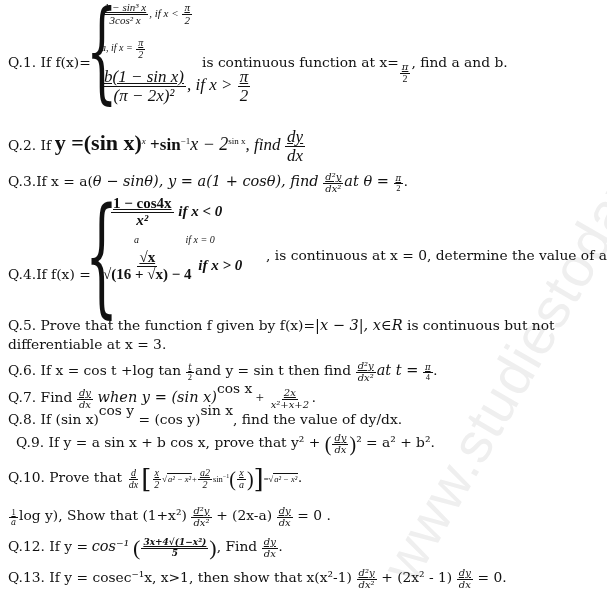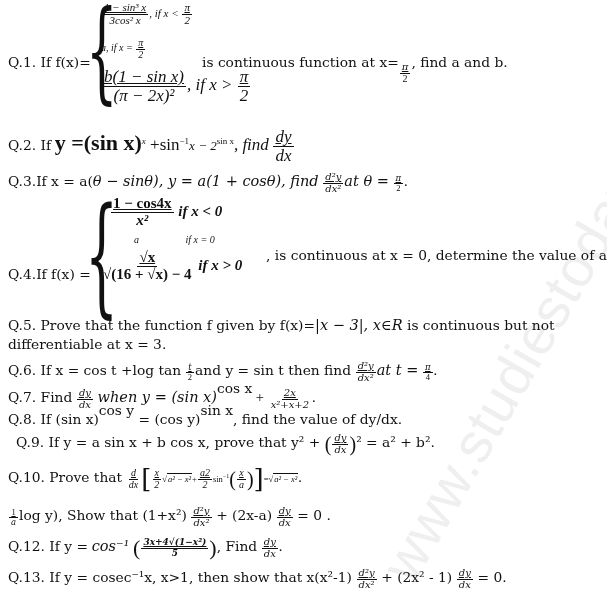--- a/index.html
+++ b/index.html
@@ -69,21 +69,21 @@
       <span class="q" style="left:202px; top:53px;">
         <span class="t">is continuous function at x=</span><span class="frac sm" style="vertical-align:-3px;">
             <span class="n cm">π</span>
             <span class="d">2</span>
           </span><span class="t">, find a and b.</span>
       </span>
     </div>
 
     <div class="q" style="top:128px;">
       <span class="lbl">Q.2. If</span>
-      <span class="mr" style="font-size:22px;font-weight:bold;">y =(sin x)</span><sup class="m">x</sup><span class="mr" style="font-size:17px;"> +sin</span><sup class="mr">−1</sup><span class="m" style="font-size:13px;font-style:italic;">x − 2</span><sup class="mr">sin x</sup><span class="m" style="font-size:17px;">, find</span>
+      <span class="mr" style="font-size:22px;font-weight:bold;">y =(sin x)</span><sup class="m">x</sup><span class="mr" style="font-size:17px;font-weight:bold;"> +sin</span><sup class="mr">−1</sup><span class="m" style="font-size:18px;font-style:italic;">x − 2</span><sup class="mr">sin x</sup><span class="m" style="font-size:17px;">, find</span>
       <span class="frac m" style="font-size:17px;">
           <span class="n">dy</span>
           <span class="d">dx</span>
         </span>
     </div>
 
     <div class="q" style="top:172px;">
       <span class="lbl">Q.3.If x = a(</span><span class="cm">θ − sinθ), y = a(1 + cosθ), find</span>
       <span class="frac sm cm">
           <span class="n">d²y</span>

